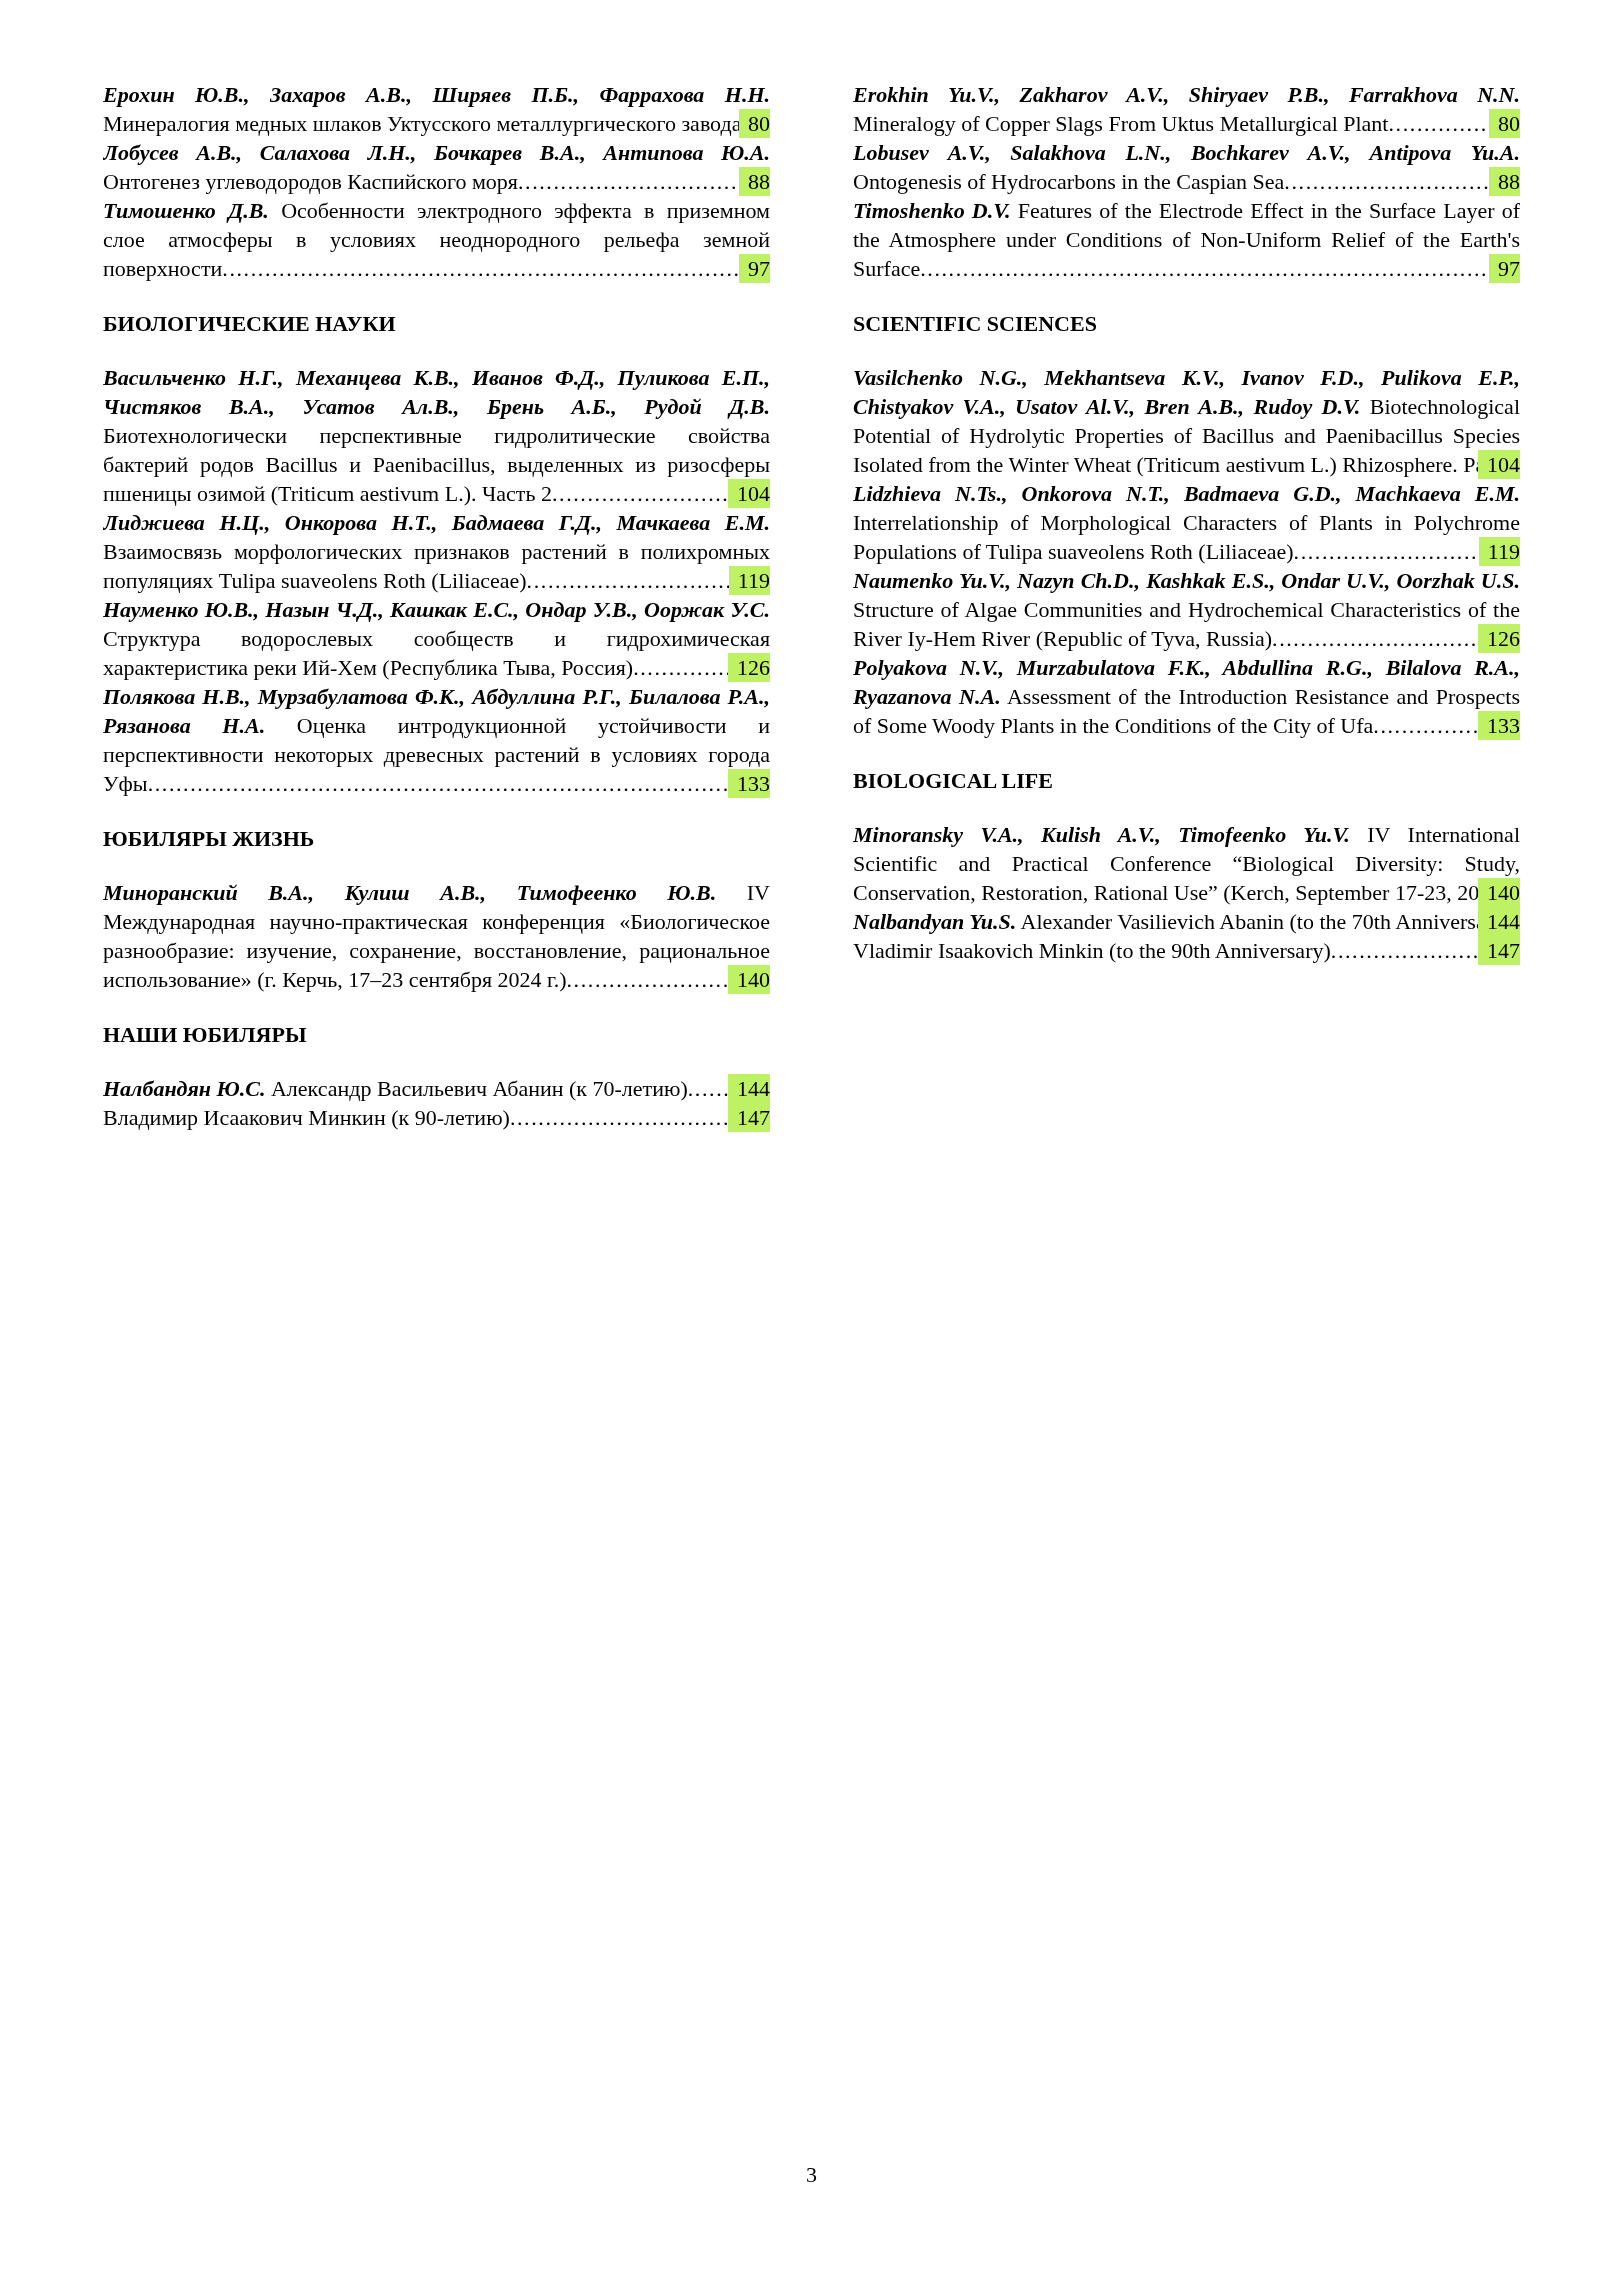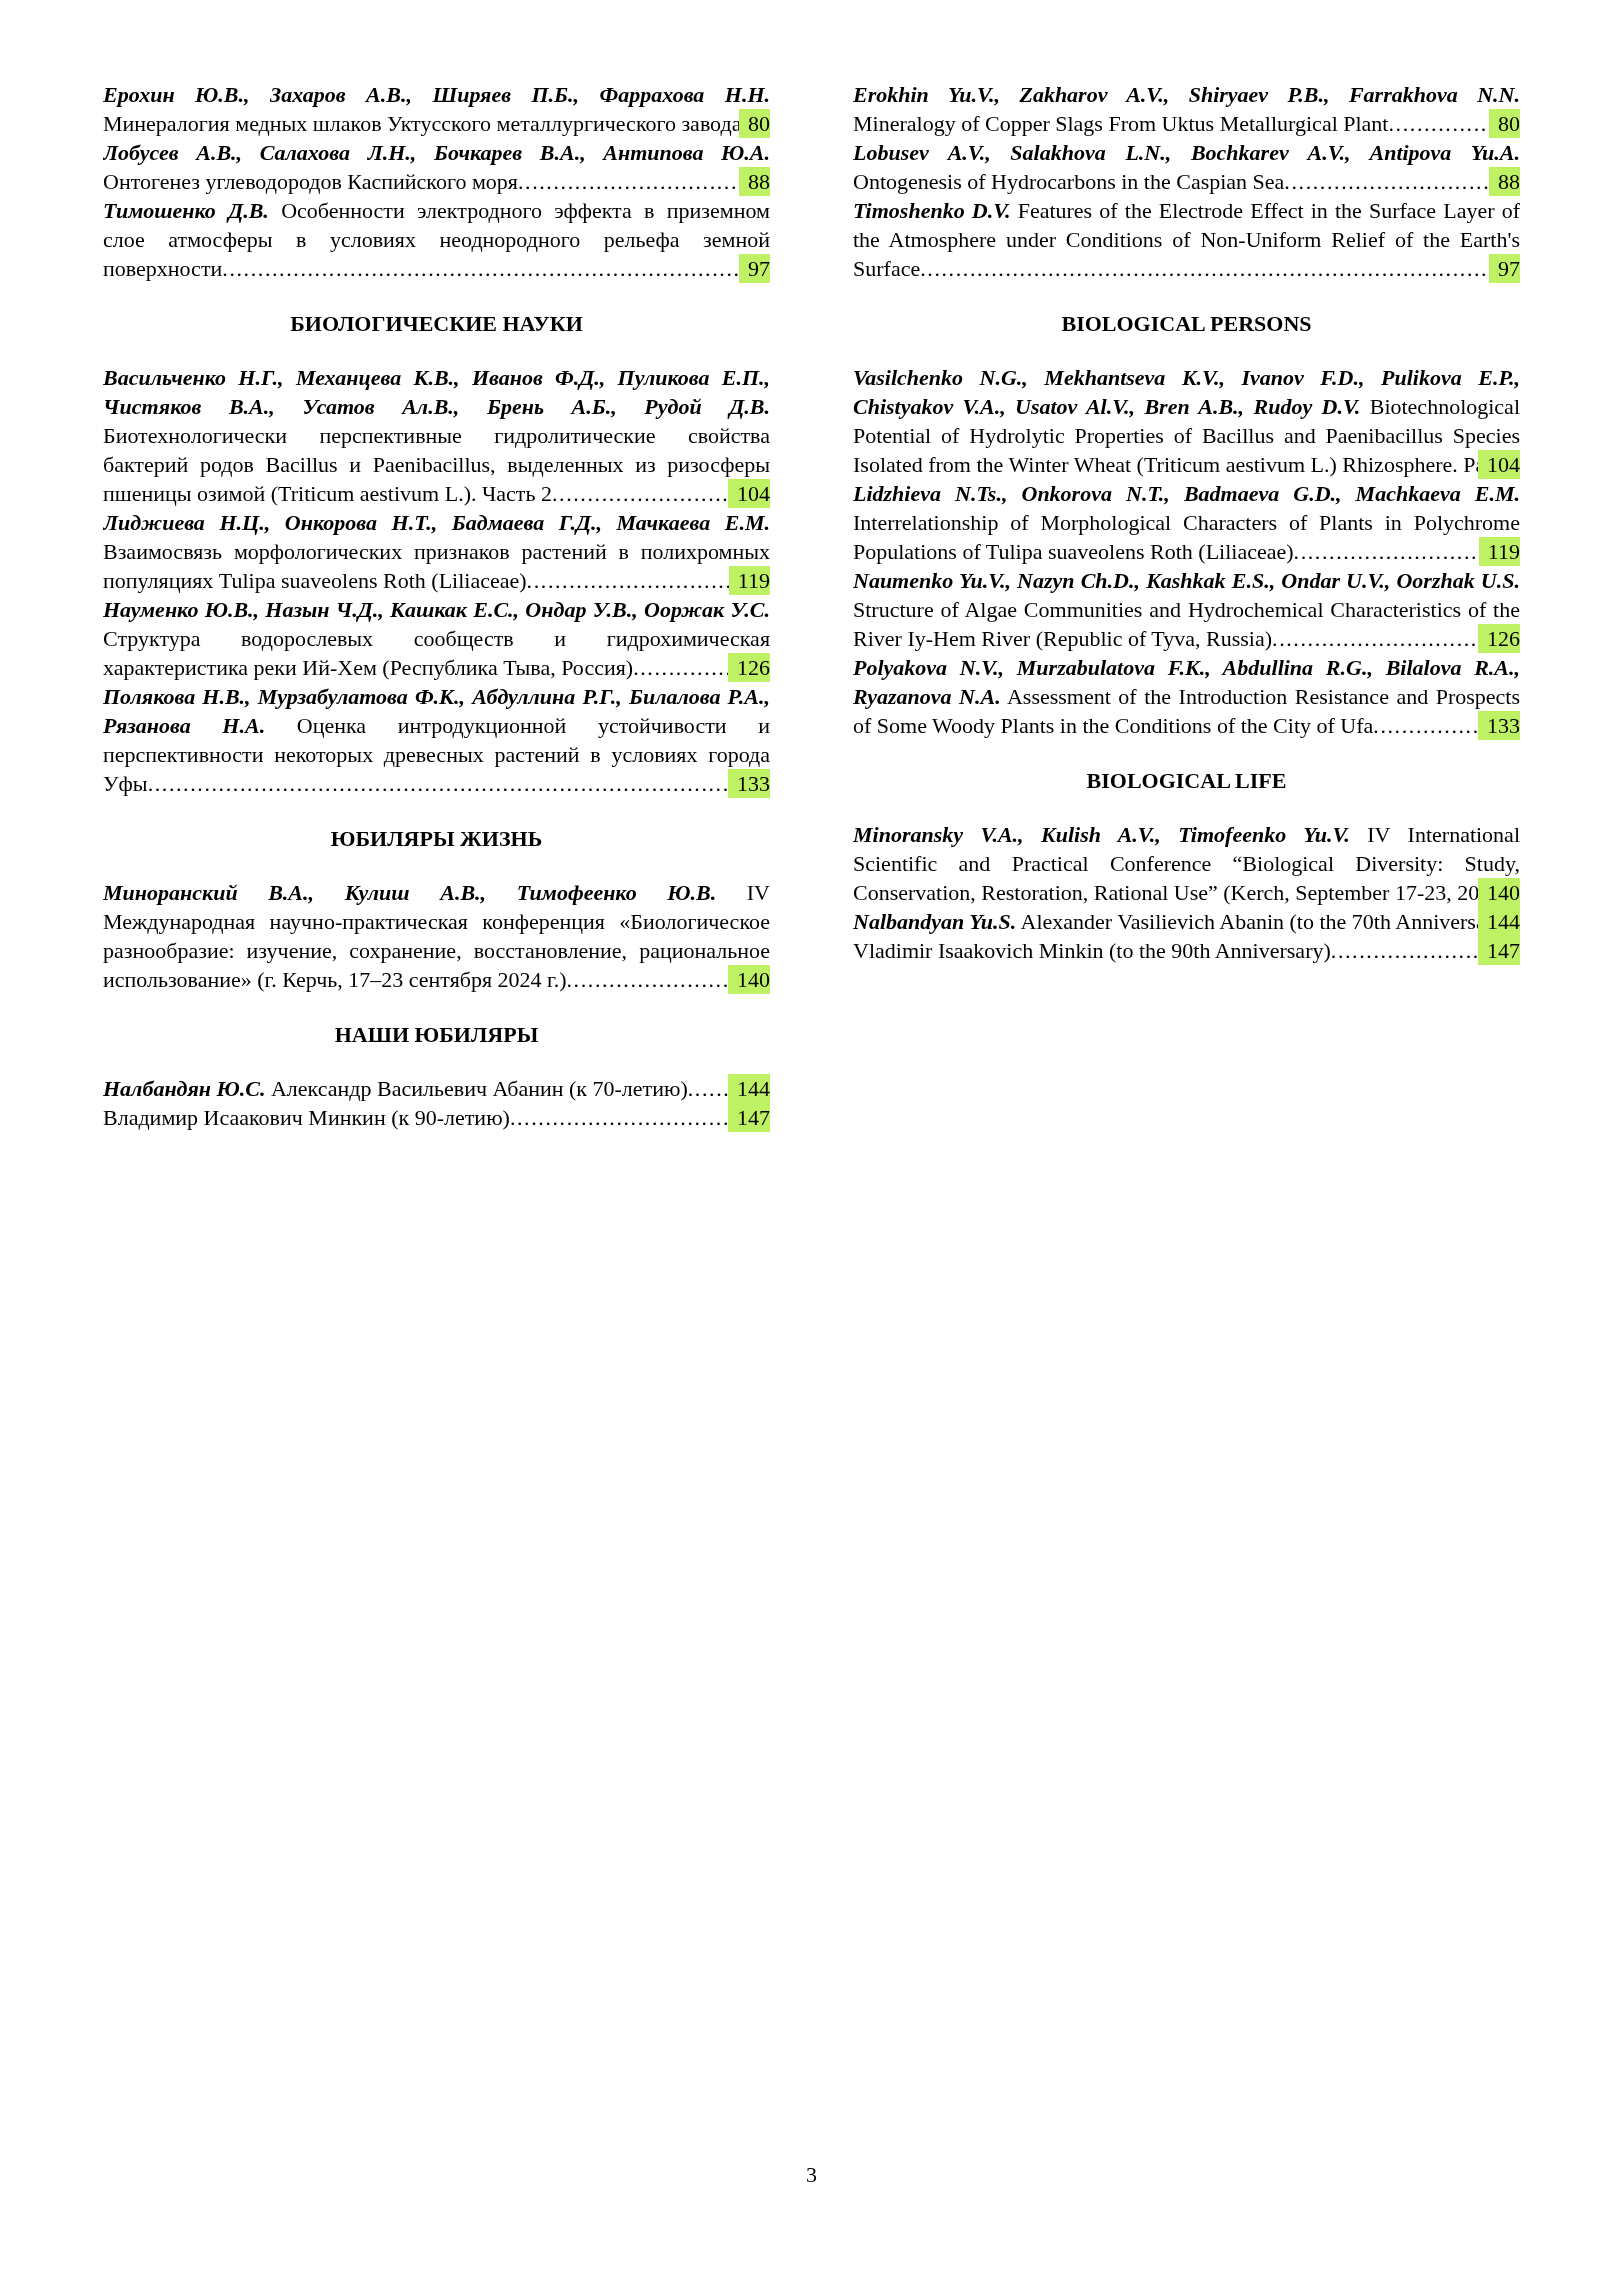--- a/index.html
+++ b/index.html
@@ -34,21 +34,20 @@
     letter-spacing: 1.6px;
   }
   .pagenum {
     position: absolute;
     right: 0;
     bottom: 0;
     background: #bef264;
     padding-left: 9.2px;
   }
   .section-heading {
-    text-align: center;
     font-weight: bold;
     margin: 26px 0 25px 0;
   }
   .footer-page {
     position: absolute;
     left: 0;
     right: 0;
     bottom: 106px;
     text-align: center;
     font-family: "Liberation Serif", serif;
@@ -74,21 +73,21 @@
         <p class="section-heading">ЮБИЛЯРЫ ЖИЗНЬ</p>
         <p class="entry"><span class="seg-a">Миноранский В.А., Кулиш А.В., Тимофеенко Ю.В.</span><span class="seg-n"> IV Международная научно-практическая конференция «Биологическое разнообразие: изучение, сохранение, восстановление, рациональное использование» (г. Керчь, 17–23 сентября 2024 г.)</span><span class="leader">........................................................................................................................................................................................................................................................</span><span class="pagenum">140</span></p>
         <p class="section-heading">НАШИ ЮБИЛЯРЫ</p>
         <p class="entry"><span class="seg-a">Налбандян Ю.С.</span><span class="seg-n"> Александр Васильевич Абанин (к 70-летию)</span><span class="leader">........................................................................................................................................................................................................................................................</span><span class="pagenum">144</span></p>
         <p class="entry"><span class="seg-n">Владимир Исаакович Минкин (к 90-летию)</span><span class="leader">........................................................................................................................................................................................................................................................</span><span class="pagenum">147</span></p>
       </div>
     <div class="col">
         <p class="entry"><span class="seg-a">Erokhin Yu.V., Zakharov A.V., Shiryaev P.B., Farrakhova N.N.</span><span class="seg-n"> Mineralogy of Copper Slags From Uktus Metallurgical Plant</span><span class="leader">........................................................................................................................................................................................................................................................</span><span class="pagenum">80</span></p>
         <p class="entry"><span class="seg-a">Lobusev A.V., Salakhova L.N., Bochkarev A.V., Antipova Yu.A.</span><span class="seg-n"> Ontogenesis of Hydrocarbons in the Caspian Sea</span><span class="leader">........................................................................................................................................................................................................................................................</span><span class="pagenum">88</span></p>
         <p class="entry"><span class="seg-a">Timoshenko D.V.</span><span class="seg-n"> Features of the Electrode Effect in the Surface Layer of the Atmosphere under Conditions of Non-Uniform Relief of the Earth's Surface</span><span class="leader">........................................................................................................................................................................................................................................................</span><span class="pagenum">97</span></p>
-        <p class="section-heading">BIOLOGICAL PERSONS</p>
+        <p class="section-heading">SCIENTIFIC SCIENCES</p>
         <p class="entry"><span class="seg-a">Vasilchenko N.G., Mekhantseva K.V., Ivanov F.D., Pulikova E.P., Chistyakov V.A., Usatov Al.V., Bren A.B., Rudoy D.V.</span><span class="seg-n"> Biotechnological Potential of Hydrolytic Properties of </span><span class="seg-i">Bacillus</span><span class="seg-n"> and </span><span class="seg-i">Paenibacillus</span><span class="seg-n"> Species Isolated from the Winter Wheat (</span><span class="seg-i">Triticum aestivum</span><span class="seg-n"> L.) Rhizosphere. Part 2</span><span class="leader">........................................................................................................................................................................................................................................................</span><span class="pagenum">104</span></p>
         <p class="entry"><span class="seg-a">Lidzhieva N.Ts., Onkorova N.T., Badmaeva G.D., Machkaeva E.M.</span><span class="seg-n"> Interrelationship of Morphological Characters of Plants in Polychrome Populations of </span><span class="seg-i">Tulipa suaveolens</span><span class="seg-n"> Roth (Liliaceae)</span><span class="leader">........................................................................................................................................................................................................................................................</span><span class="pagenum">119</span></p>
         <p class="entry"><span class="seg-a">Naumenko Yu.V., Nazyn Ch.D., Kashkak E.S., Ondar U.V., Oorzhak U.S.</span><span class="seg-n"> Structure of Algae Communities and Hydrochemical Characteristics of the River Iy-Hem River (Republic of Tyva, Russia)</span><span class="leader">........................................................................................................................................................................................................................................................</span><span class="pagenum">126</span></p>
         <p class="entry"><span class="seg-a">Polyakova N.V., Murzabulatova F.K., Abdullina R.G., Bilalova R.A., Ryazanova N.A.</span><span class="seg-n"> Assessment of the Introduction Resistance and Prospects of Some Woody Plants in the Conditions of the City of Ufa</span><span class="leader">........................................................................................................................................................................................................................................................</span><span class="pagenum">133</span></p>
         <p class="section-heading">BIOLOGICAL LIFE</p>
         <p class="entry"><span class="seg-a">Minoransky V.A., Kulish A.V., Timofeenko Yu.V.</span><span class="seg-n"> IV International Scientific and Practical Conference “Biological Diversity: Study, Conservation, Restoration, Rational Use” (Kerch, September 17-23, 2024).</span><span class="leader">........................................................................................................................................................................................................................................................</span><span class="pagenum">140</span></p>
         <p class="entry"><span class="seg-a">Nalbandyan Yu.S.</span><span class="seg-n"> Alexander Vasilievich Abanin (to the 70th Anniversary)</span><span class="leader">........................................................................................................................................................................................................................................................</span><span class="pagenum">144</span></p>
         <p class="entry"><span class="seg-n">Vladimir Isaakovich Minkin (to the 90th Anniversary)</span><span class="leader">........................................................................................................................................................................................................................................................</span><span class="pagenum">147</span></p>
       </div>
   </div>

